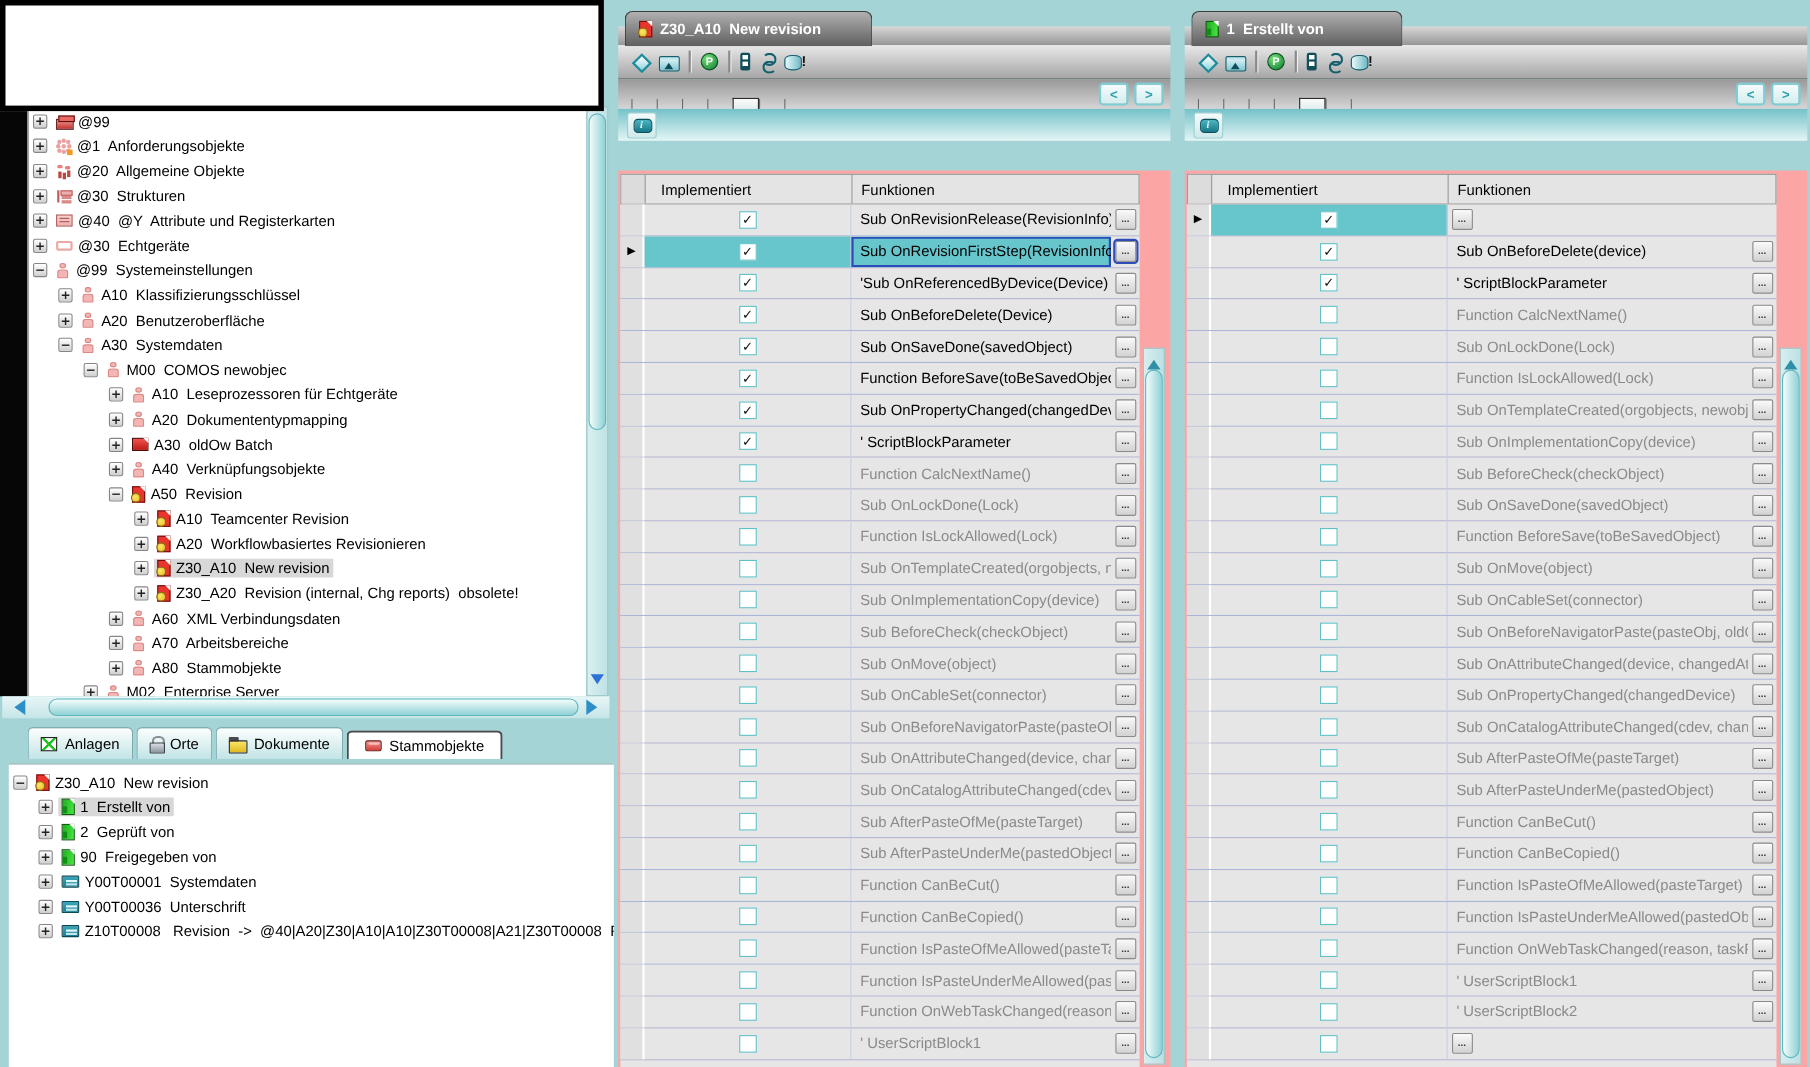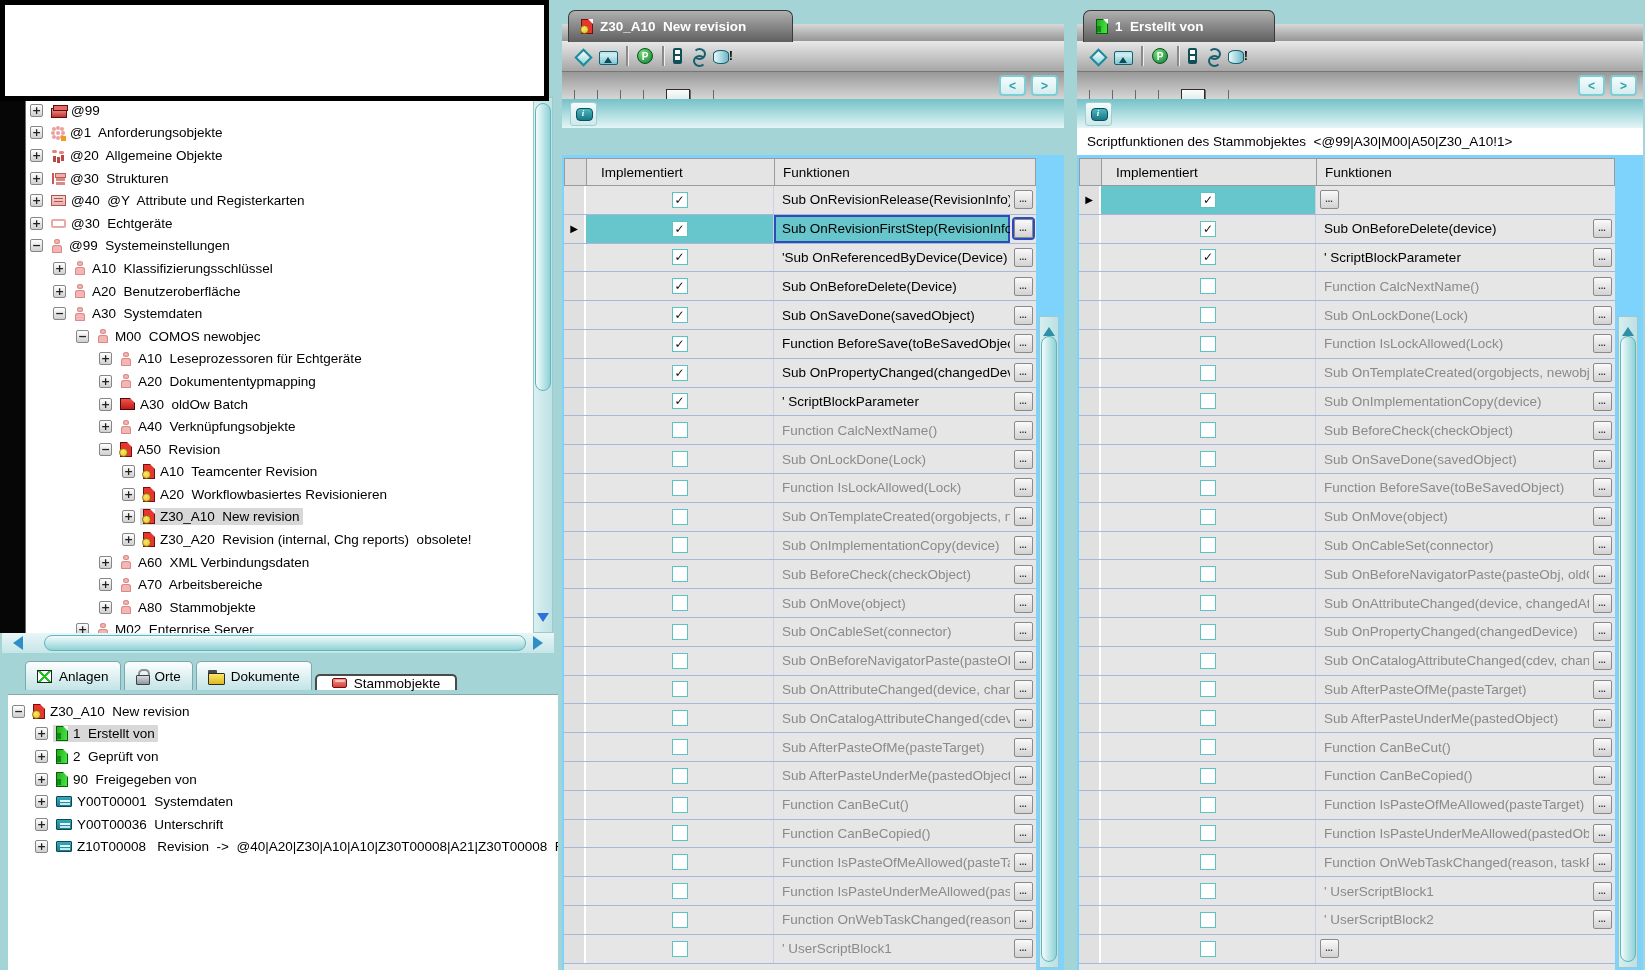--- a/index.html
+++ b/index.html
@@ -79,21 +79,21 @@
   #nav-vsb{position:absolute;left:533px;top:97px;width:20px;height:536px;background:linear-gradient(90deg,#daf0f1,#bfe2e4);border:1px solid #9fc8cc}
   #nav-vsb .sb-thumb{position:absolute;left:1px;right:1px;top:5px;height:288px;background:linear-gradient(90deg,#f4fcfc,#8fd2d6);border:1px solid #5fb6bc;border-radius:9px}
   #nav-vsb .sb-down{position:absolute;left:3px;bottom:4px;width:0;height:0;border:6px solid transparent;border-top:9px solid #2e6fd8}
   #nav-hsb{position:absolute;left:2px;top:633px;width:552px;height:20px;background:linear-gradient(#e8f6f7,#c6e5e7)}
   #nav-hsb .sb-thumb{position:absolute;left:42px;right:28px;top:2px;bottom:2px;background:linear-gradient(#f4fcfc,#8fd2d6);border:1px solid #5fb6bc;border-radius:9px}
   #nav-hsb .sb-left{position:absolute;left:4px;top:3px;width:0;height:0;border:7px solid transparent;border-right:10px solid #2e8fc8}
   #nav-hsb .sb-right{position:absolute;right:4px;top:3px;width:0;height:0;border:7px solid transparent;border-left:10px solid #2e8fc8}
 
   #nav-tabs{position:absolute;left:25px;top:655px;height:35px;display:flex;align-items:flex-end;gap:3px}
   .ntab{display:flex;align-items:center;gap:7px;height:29px;padding:0 11px;background:linear-gradient(#fdfefe,#c2e4e6);border:1px solid #7fa8ac;border-bottom:none;border-radius:5px 5px 0 0;cursor:pointer}
-  .ntab.active{background:#fff;height:16px;border-color:#4a4a4a;border-width:2px 2px 0 2px;position:relative;z-index:2;padding:0 15px}
+  .ntab.active{background:#fff;height:26px;border-color:#4a4a4a;border-width:2px 2px 0 2px;position:relative;z-index:2;padding:0 15px}
 
   #detail-panel{position:absolute;left:8px;top:694px;width:550px;height:276px;background:#fff;border-top:1px solid #8aa;overflow:hidden;padding-top:5px}
 
   #overlay-box{position:absolute;left:0;top:0;width:549px;height:101px;background:#fff;border:5px solid #000;z-index:90}
 
   
   .panel{position:absolute;top:0;height:970px}
   #panel-mid{left:560px;width:506px;--implw:188px}
   #panel-right{left:1075px;width:570px;--implw:215px}
   .ptop{position:absolute;left:2px;top:24px;right:2px;height:17px;background:linear-gradient(#d8d8d8,#969696)}
@@ -102,21 +102,21 @@
   #panel-right .wtab{width:192px}
   .toolbar{position:absolute;left:2px;top:41px;right:2px;height:31px;background:linear-gradient(#e9e9e9,#a6a6a6);border-bottom:1px solid #777;display:flex;align-items:center;gap:9px;padding-left:12px}
   .tabstrip{position:absolute;left:2px;top:72px;right:2px;height:27px;background:linear-gradient(#989898,#d6d6d6);display:flex;align-items:flex-end;padding-left:12px;overflow:hidden}
   .ptab{padding:4px 11px 5px;border-left:1px solid #6a6a6a;white-space:nowrap;cursor:pointer}
   .ptab.active{background:linear-gradient(#fbfbfb,#e2eeee);border:1px solid #2c2c2c;border-bottom:none;position:relative;z-index:2}
   .navbtns{position:absolute;right:6px;top:3px;display:flex;gap:5px;z-index:3}
   .navbtn{width:27px;height:21px;background:linear-gradient(#f6fcfc,#d4edee);border:2px solid #7fcdd4;border-radius:4px;color:#2fa0b0;font:bold 12px/16px "Liberation Sans",sans-serif;text-align:center;padding:0;cursor:pointer}
   .tealstrip{position:absolute;left:2px;top:99px;right:2px;height:29px;background:linear-gradient(#74c2c8,#e4f5f6)}
   .bubble-btn{position:absolute;left:8px;top:3px;width:27px;height:24px;background:linear-gradient(#f4fbfb,#cfe9ea);border:1px solid #9fcfd2;border-radius:3px;display:flex;align-items:center;justify-content:center;cursor:pointer}
   .caption{position:absolute;left:2px;top:128px;right:2px;height:27px;background:#fff;line-height:27px;padding-left:10px;white-space:pre}
-  .tablewrap{position:absolute;left:2px;top:155px;right:2px;bottom:0;background:#7dd3fc;overflow:hidden}
+  .tablewrap{position:absolute;left:2px;top:155px;right:2px;bottom:0;background:#fca5a5;overflow:hidden}
   .thead{display:flex;height:28px;margin:3px 28px 0 2px;background:#e4e4e4;border:1px solid #9a9a9a;align-items:stretch}
   .th-sel{width:22px;border-right:1px solid #9a9a9a;background:#dcdcdc}
   .th-impl{width:var(--implw);padding-left:14px;border-right:1px solid #9a9a9a;display:flex;align-items:center}
   .th-funk{flex:1;padding-left:8px;display:flex;align-items:center}
   .tbody{margin:0 28px 0 2px}
   .drow{display:flex;height:28.8px;border-bottom:1px solid #a9b6d8;background:#e6e6e6}
   .tbody::after{content:"";display:block;height:28.8px;background:#e6e6e6;border-bottom:1px solid #a9b6d8}
   .rowsel{width:22px;background:#e0e0e0;border-right:2px solid #fff;display:flex;align-items:center;justify-content:center}
   .marker{visibility:hidden;font-family:"DejaVu Sans",sans-serif;font-size:10px;color:#000}
   .drow.selected .marker{visibility:visible}
@@ -904,21 +904,20 @@
       <div class="ptab"></div>
       <div class="ptab active"></div>
       <div class="ptab"></div>
       <div class="ptab"></div>
     </div>
   <div class="tealstrip">
     <button class="bubble-btn">
         <span class="ti ti-bubble"></span>
       </button>
   </div>
-  <div class="caption">Scriptfunktionen des Stammobjektes  &lt;@99|A30|M00|A50|Z30_A10!1&gt;</div>
   <div class="tablewrap">
     <div class="thead">
       <span class="th-sel"></span>
       <span class="th-impl">Implementiert</span>
       <span class="th-funk">Funktionen</span>
     </div>
     <div class="tbody">
         <div class="drow selected checked">
     <span class="rowsel">
             <span class="marker">▶</span>

